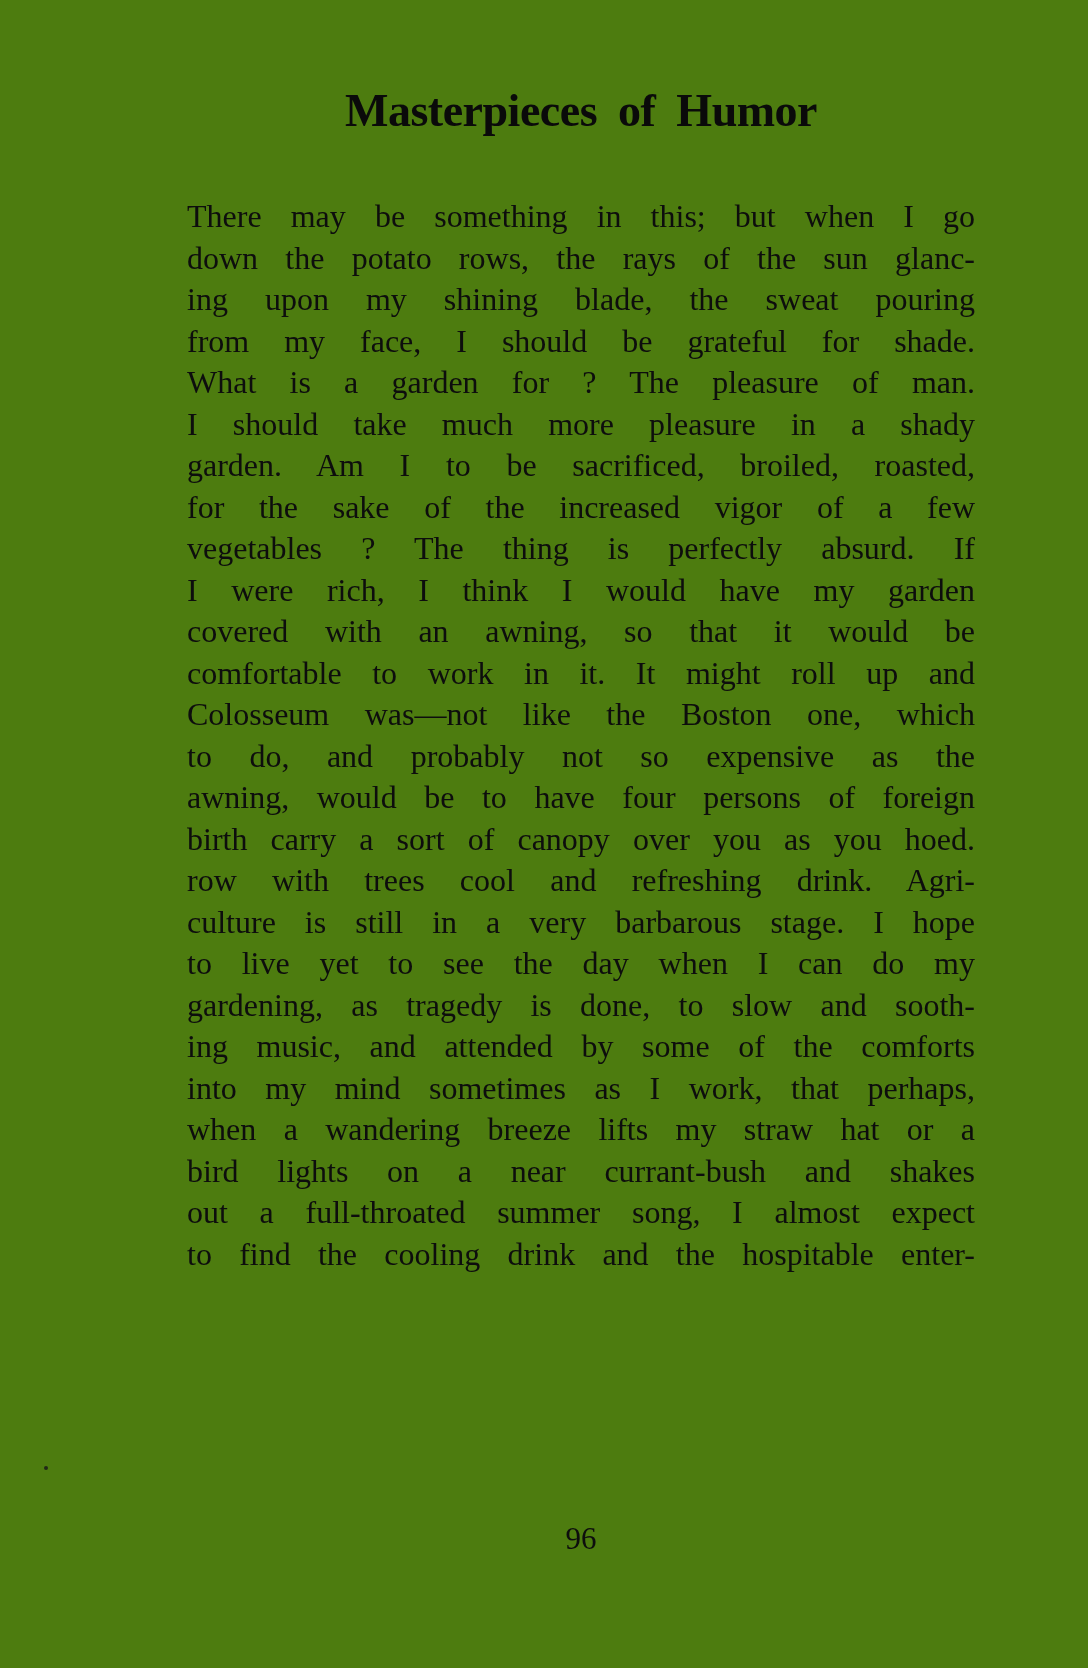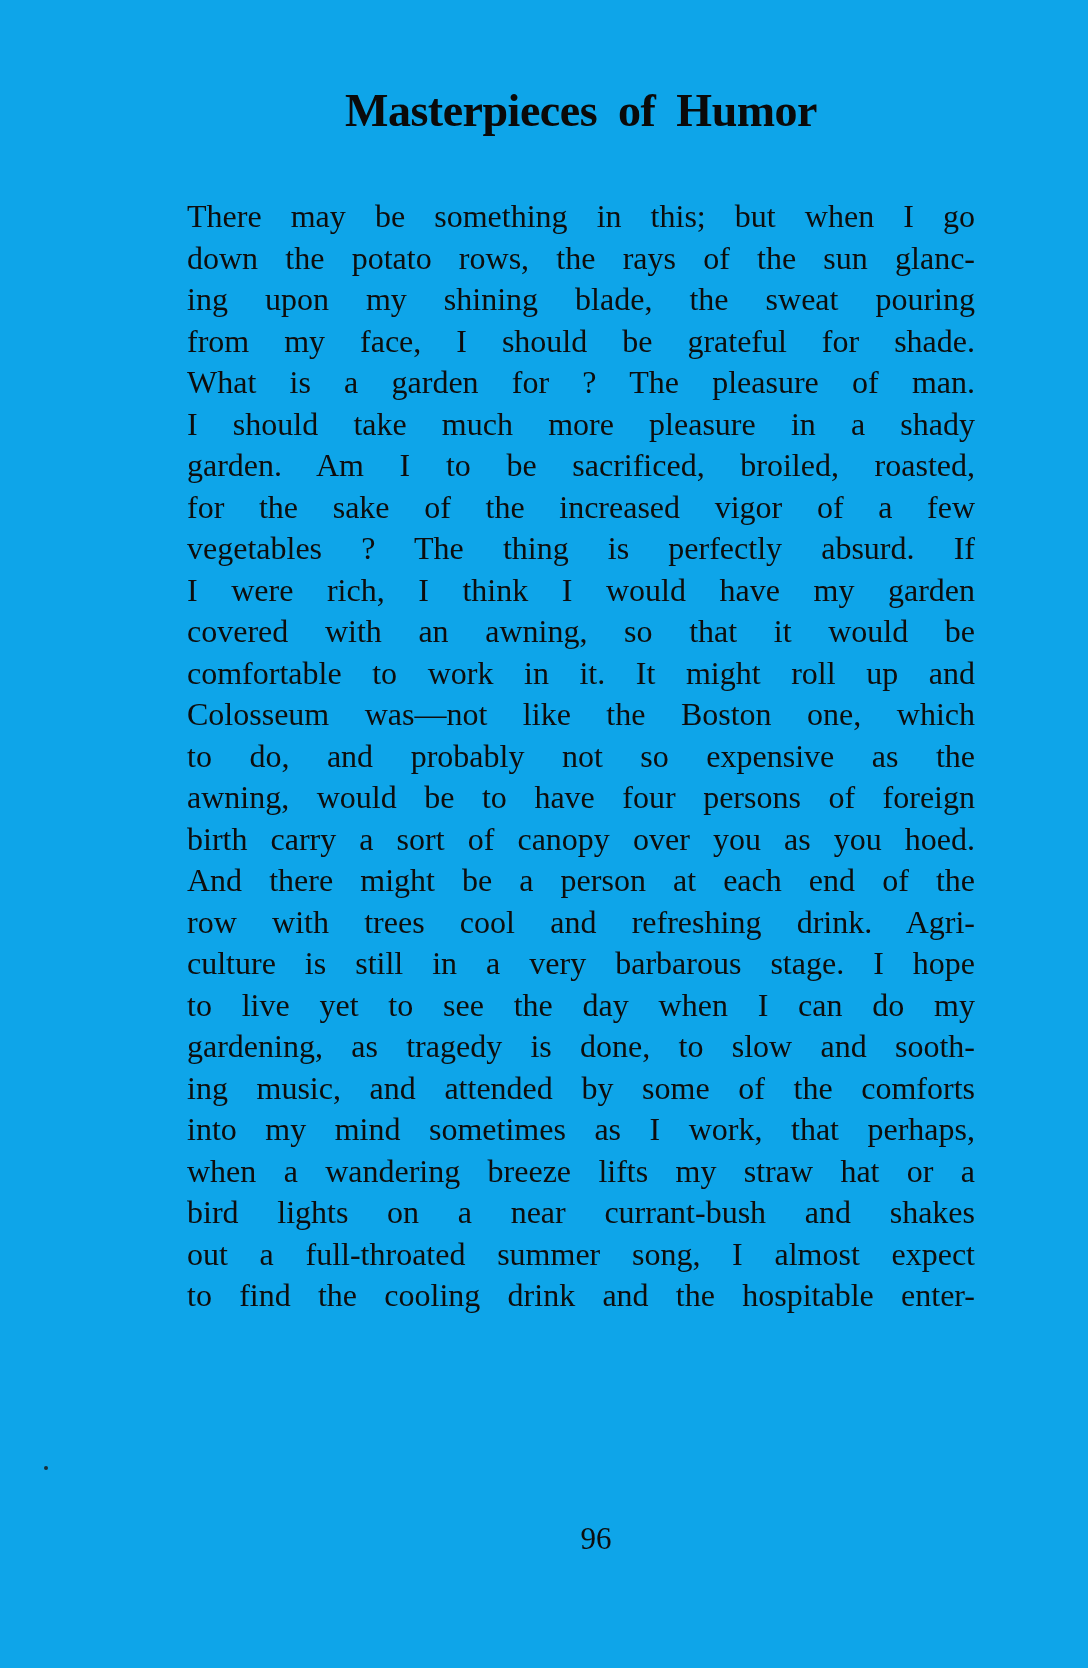--- a/index.html
+++ b/index.html
@@ -4,21 +4,21 @@
 <style>
   html, body {
     margin: 0;
     padding: 0;
     background: #ffffff;
   }
   .page {
     position: relative;
     width: 1088px;
     height: 1668px;
-    background: #0ea5e9;
+    background: #4d7c0f;
     overflow: hidden;
     font-family: "Liberation Serif", "DejaVu Serif", serif;
     color: #0d0d0d;
   }
   .running-title {
     position: absolute;
     top: 84px;
     left: 187px;
     width: 788px;
     text-align: center;
@@ -41,21 +41,21 @@
     line-height: 41.5px;
     font-size: 32px;
     text-align: justify;
     text-align-last: justify;
     white-space: nowrap;
     color: #0d0d0d;
   }
   .page-number {
     position: absolute;
     top: 1521px;
-    left: 202px;
+    left: 187px;
     width: 788px;
     text-align: center;
     font-size: 31px;
     color: #0d0d0d;
   }
   .margin-speck {
     position: absolute;
     top: 1466px;
     left: 44px;
     width: 4px;
@@ -82,21 +82,20 @@
     <div class="line">garden. Am I to be sacrificed, broiled, roasted,</div>
     <div class="line">for the sake of the increased vigor of a few</div>
     <div class="line">vegetables ? The thing is perfectly absurd. If</div>
     <div class="line">I were rich, I think I would have my garden</div>
     <div class="line">covered with an awning, so that it would be</div>
     <div class="line">comfortable to work in it. It might roll up and</div>
     <div class="line">Colosseum was—not like the Boston one, which</div>
     <div class="line">to do, and probably not so expensive as the</div>
     <div class="line">awning, would be to have four persons of foreign</div>
     <div class="line">birth carry a sort of canopy over you as you hoed.</div>
-    <div class="line">And there might be a person at each end of the</div>
     <div class="line">row with trees cool and refreshing drink. Agri-</div>
     <div class="line">culture is still in a very barbarous stage. I hope</div>
     <div class="line">to live yet to see the day when I can do my</div>
     <div class="line">gardening, as tragedy is done, to slow and sooth-</div>
     <div class="line">ing music, and attended by some of the comforts</div>
     <div class="line">into my mind sometimes as I work, that perhaps,</div>
     <div class="line">when a wandering breeze lifts my straw hat or a</div>
     <div class="line">bird lights on a near currant-bush and shakes</div>
     <div class="line">out a full-throated summer song, I almost expect</div>
     <div class="line">to find the cooling drink and the hospitable enter-</div>

